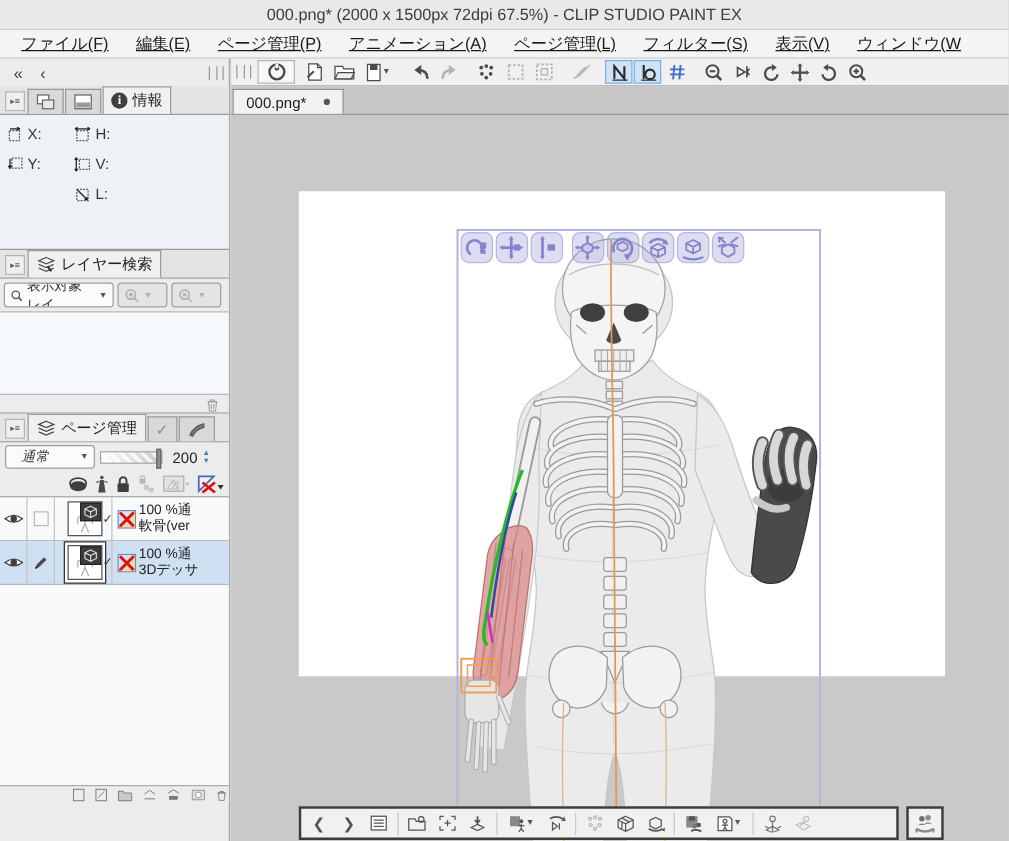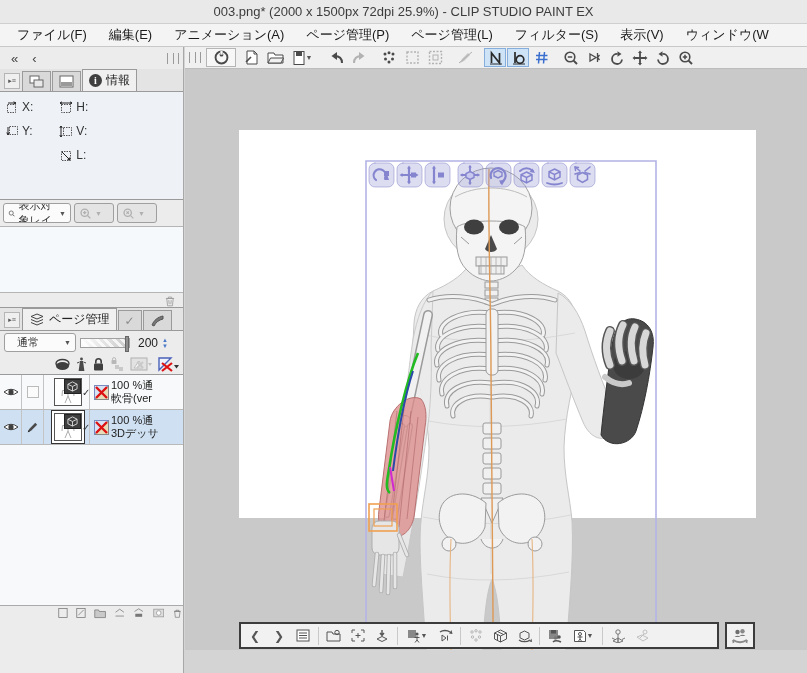--- a/index.html
+++ b/index.html
@@ -2,21 +2,21 @@
 <html><head>
 <meta charset="utf-8">
 <style>
   * { margin:0; padding:0; box-sizing:border-box; }
   html,body { width:807px; height:673px; overflow:hidden; background:#d4d4d4;
     font-family:"Liberation Sans","DejaVu Sans",sans-serif; -webkit-font-smoothing:antialiased; }
   .titlebar { height:24px; background:#e9e9e9; border-bottom:1px solid #cfcfcf;
     text-align:center; font-size:13px; color:#3c3c3c; line-height:24px; }
   .menubar { height:23px; background:#f4f4f4; border-bottom:1px solid #c8c8c8;
     display:flex; align-items:center; padding-left:6px; }
-  .menubar .mitem { font-size:13px; color:#1a1a1a; padding:0 11px; line-height:22px; white-space:nowrap; cursor:default; }
+  .menubar .mitem { font-size:13px; color:#1a1a1a; padding:0 11px; line-height:22px; white-space:nowrap; cursor:default;text-decoration:underline; }
   .workspace { position:relative; width:807px; height:626px; }
 
   
   .leftcol { position:absolute; left:0; top:0; width:184px; height:626px; background:#ececec; border-right:1px solid #a8a8a8; }
   .colhead { height:22px; display:flex; align-items:center; padding:0 4px; color:#555; }
   .navarr { font-size:13px; color:#444; padding:0 7px; cursor:pointer; }
   .grip { margin-left:auto; width:12px; height:11px;
     border-left:1px solid #9a9a9a; border-right:1px solid #9a9a9a; position:relative; }
   .grip::after { content:""; position:absolute; left:5px; top:0; bottom:0; border-left:1px solid #9a9a9a; }
   .ptabs { height:23px; display:flex; align-items:flex-end; padding-left:2px; border-bottom:1px solid #9a9a9a; background:#e4e4e4; }
@@ -83,28 +83,28 @@
   .launcher .lsep { width:1px; height:18px; background:#c9c9c9; margin:0 2px; }
   .lbtn { width:22px; height:20px; display:flex; align-items:center; justify-content:center; cursor:pointer; color:#555; font-size:12px; }
   .launcher-extra { position:absolute; left:540px; top:553px; width:30px; height:27px; background:#f1f1f1;
     border:2px solid #3c3c3c; display:flex; align-items:center; justify-content:center; cursor:pointer; }
   svg { display:block; }
 </style>
 </head>
 <body>
 
 <div class="titlebar">
-  <span>003.png* (2000 x 1500px 72dpi 25.9%)  - CLIP STUDIO PAINT EX</span>
+  <span>000.png* (2000 x 1500px 72dpi 67.5%)  - CLIP STUDIO PAINT EX</span>
 </div>
 
 <div class="menubar">
   <span class="mitem">ファイル(F)</span>
   <span class="mitem">編集(E)</span>
+  <span class="mitem">ページ管理(P)</span>
   <span class="mitem">アニメーション(A)</span>
-  <span class="mitem">ページ管理(P)</span>
   <span class="mitem">ページ管理(L)</span>
   <span class="mitem">フィルター(S)</span>
   <span class="mitem">表示(V)</span>
   <span class="mitem">ウィンドウ(W</span>
 </div>
 
 <div class="workspace">
 
   <div class="leftcol">
 
@@ -168,22 +168,32 @@
         <span class="ifield">
           <svg width="14" height="13" viewBox="0 0 14 13">
               <rect x="2.5" y="2.5" width="9" height="9" fill="none" stroke="#555" stroke-dasharray="1.5,1"></rect>
               <path d="M3,3 L11,11 M11,11 L8.5,10.4 M11,11 L10.4,8.5" stroke="#222" fill="none"></path>
             </svg>
           <span>L:</span>
           </span>
       </div>
     </div>
 
+    <div class="ptabs">
+      <span class="pmenu-btn">▸≡</span>
+      <span class="ptab active">
+        <svg width="16" height="14" viewBox="0 0 16 14">
+            <path d="M8,1 L14,3.5 8,6 2,3.5Z M2,6.5 L8,9 14,6.5 M2,9.5 L8,12 14,9.5" fill="none" stroke="#555"></path>
+            <path d="M9,8 L12,12" stroke="#222" stroke-width="1.6"></path>
+          </svg>
+        <span>レイヤー検索</span>
+      </span>
+    </div>
     <div class="search-toolbar">
-      <span class="combo" style="width:68px">
+      <span class="combo" style="width:88px">
         <svg width="13" height="13" viewBox="0 0 16 16">
             <circle cx="7" cy="7" r="4.5" fill="none" stroke="#555" stroke-width="1.6"></circle>
             <path d="M10.5,10.5 L14,14" stroke="#555" stroke-width="2"></path>
           </svg>
         <span>表示対象レイ</span>
         <span class="caret">▼</span>
       </span>
       <span class="combo disabled" style="width:40px">
         <svg width="13" height="13" viewBox="0 0 16 16">
             <circle cx="7" cy="7" r="4.5" fill="none" stroke="#b0b0b0" stroke-width="1.6"></circle>
@@ -217,21 +227,21 @@
       </span>
       <span class="ptab" style="color:#8a8a8a;">✓</span>
       <span class="ptab">
         <svg width="15" height="13" viewBox="0 0 15 13">
             <path d="M2,11 C4,6 8,3 13,2 L13,5 C9,6 6,8 4,12 Z" fill="#777" stroke="#555"></path>
           </svg>
       </span>
     </div>
     <div class="layer-controls">
       <span class="combo blend">
-        <span style="padding-left:8px;">通常</span>
+        <span style="padding-left:8px;font-style:italic;">通常</span>
         <span class="caret">▼</span>
       </span>
       <span class="slider">
           <span class="handle"></span>
         </span>
       <span class="opval">200</span>
       <span class="spin">
           <span>▲</span>
           <span>▼</span>
         </span>
@@ -501,20 +511,26 @@
         </span>
       <span class="tbtn">
           <svg width="16" height="16" viewBox="0 0 16 16">
             <circle cx="7" cy="7" r="4.8" fill="none" stroke="#4a4a4a" stroke-width="1.6"></circle>
             <path d="M10.6,10.6 L14,14" stroke="#4a4a4a" stroke-width="2"></path>
             <path d="M4.8,7 h4.4 M7,4.8 v4.4" stroke="#4a4a4a" stroke-width="1.5"></path>
           </svg>
         </span>
     </div>
 
+    <div class="tabstrip">
+      <span class="doctab">
+        <span>000.png*</span>
+        <span class="docdot"></span>
+      </span>
+    </div>
 
     <div class="canvasbox">
       <svg width="622" height="581" viewBox="0 0 622 581">
 
         <rect x="0" y="0" width="622" height="581" fill="#c9c9c9"></rect>
         <rect x="54" y="61" width="517" height="388" fill="#ffffff"></rect>
 
         <g>
 
           <ellipse cx="306" cy="150" rx="47" ry="43" fill="#ebebeb" stroke="#c6c6c6"></ellipse>

